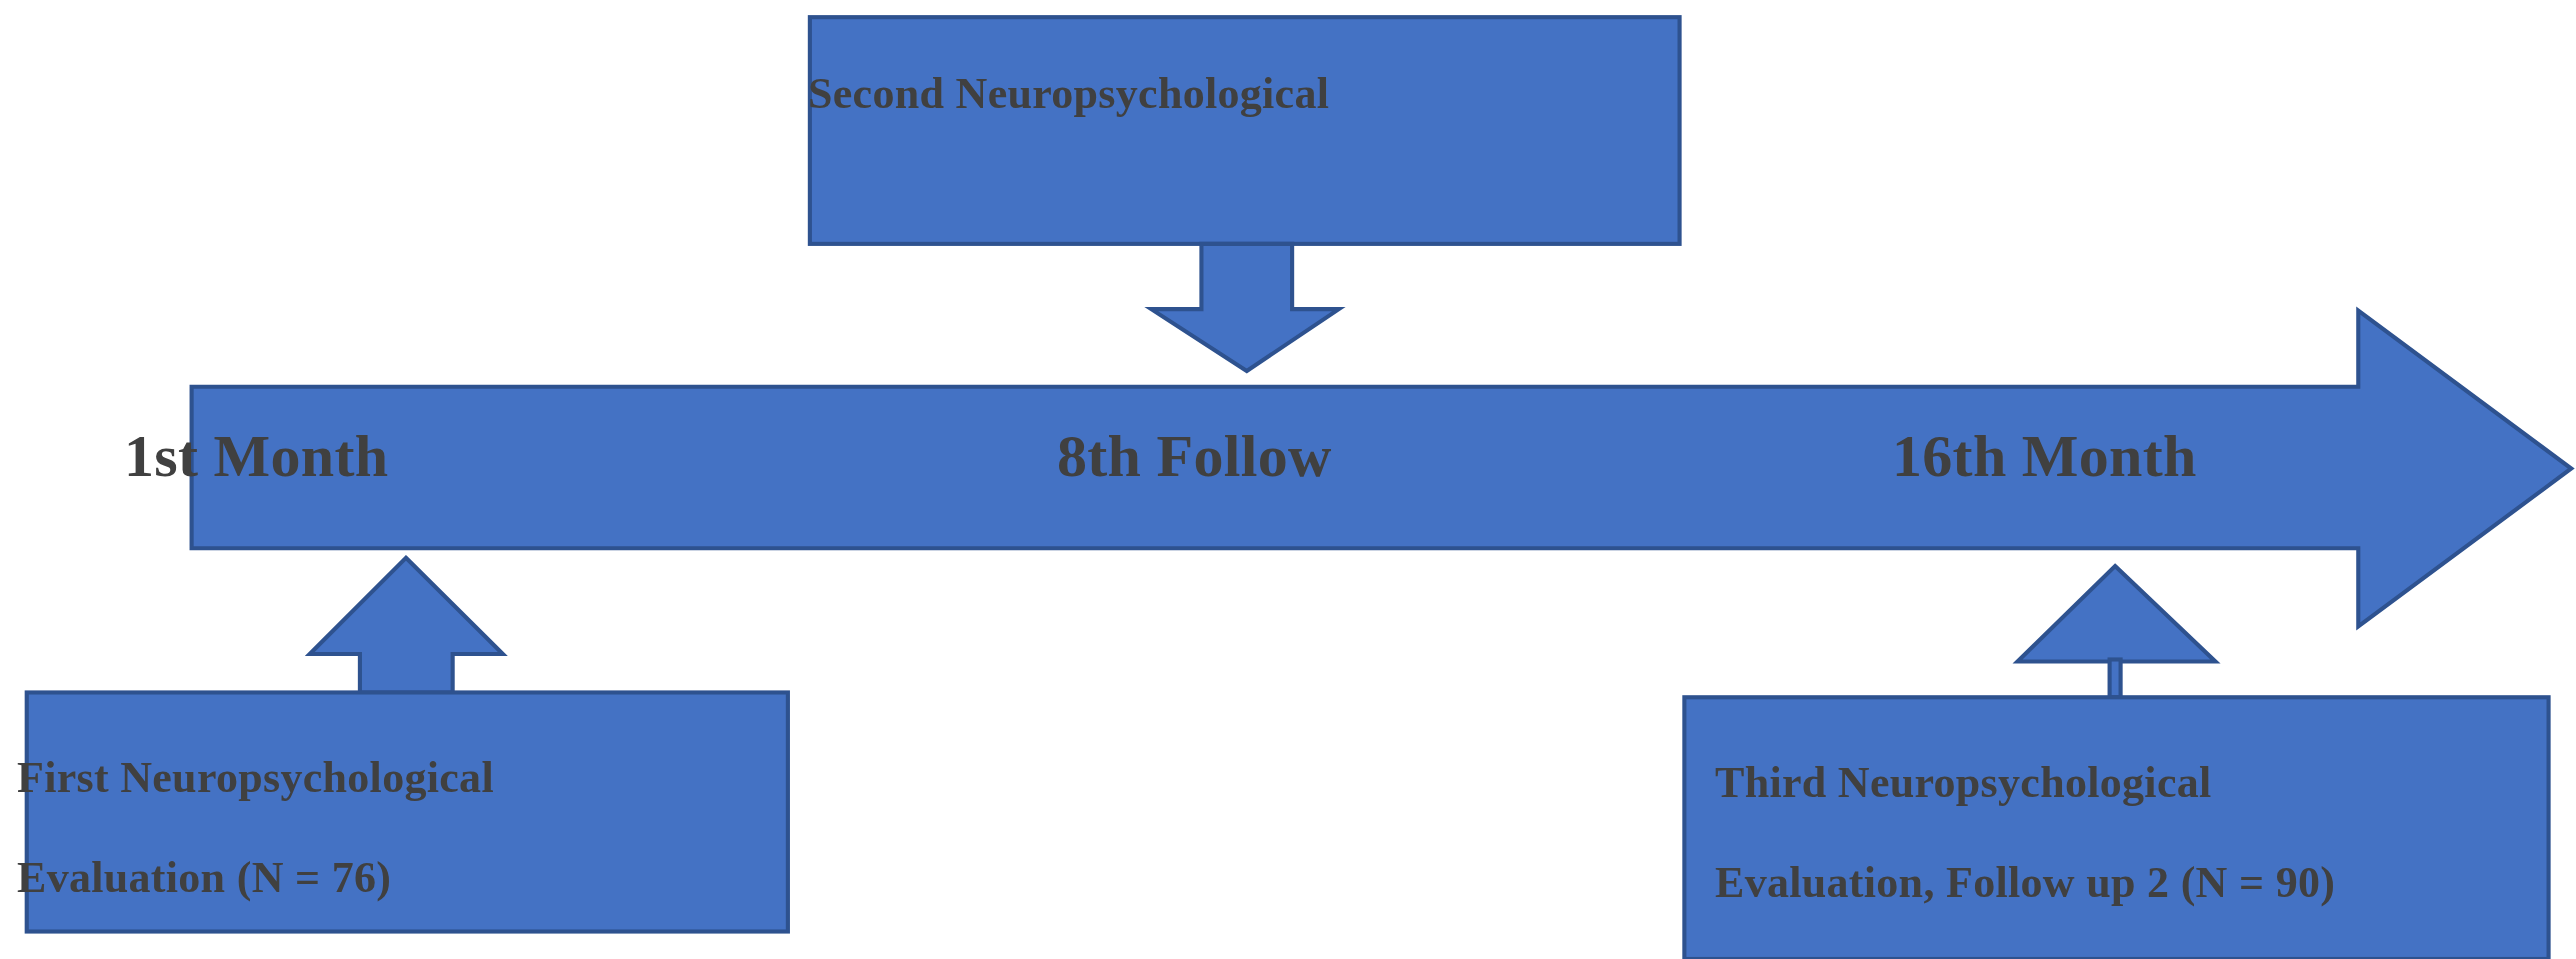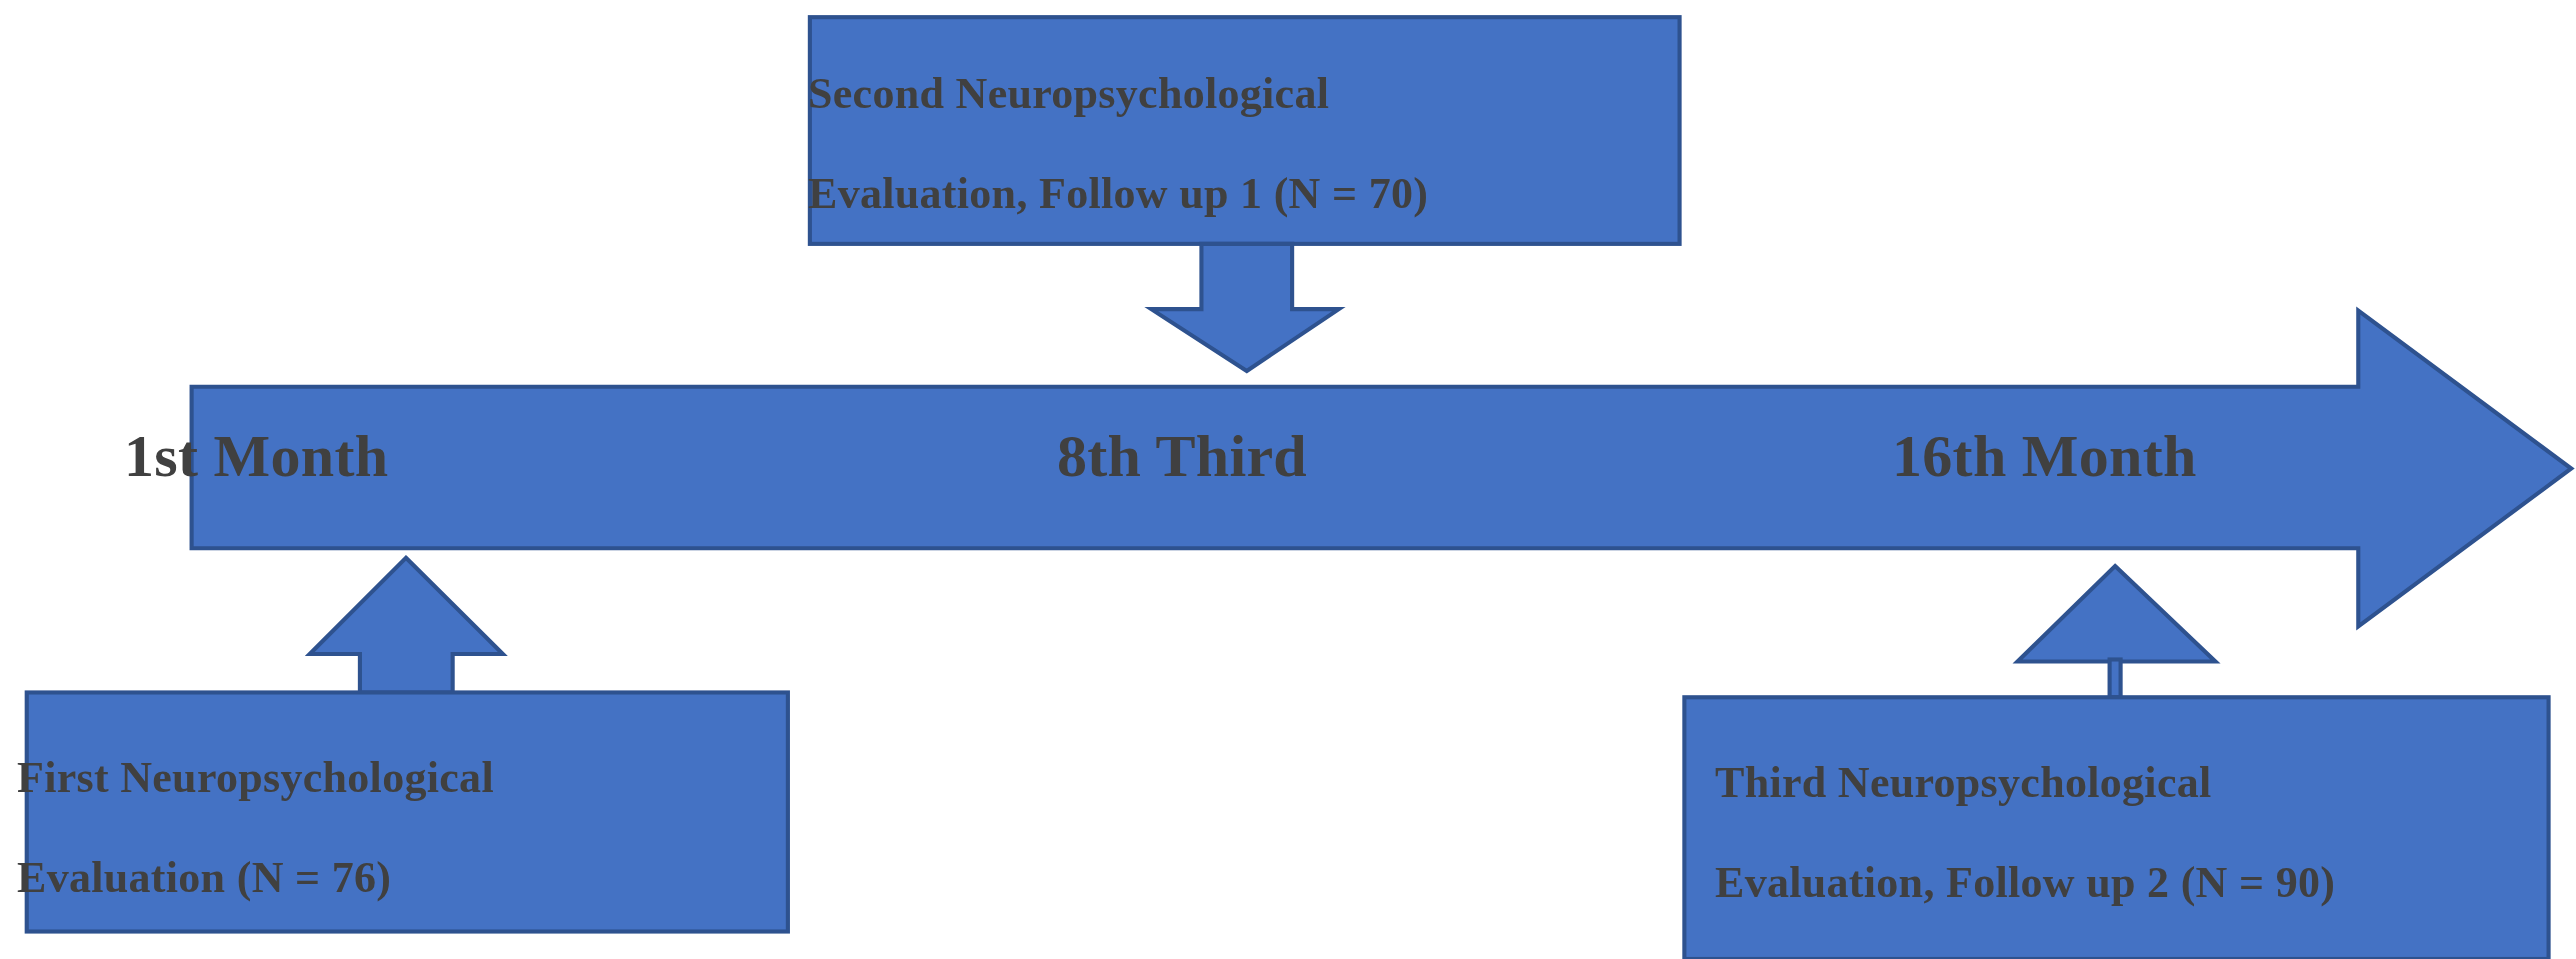--- a/index.html
+++ b/index.html
@@ -80,27 +80,26 @@
     <rect class="shape-fill shape-stroke" x="38" y="1008" width="1108" height="348"></rect>
 
     <polygon class="shape-fill shape-stroke" points="3078,824 3224,963 2936,963"></polygon>
     <rect class="shape-fill shape-stroke" x="3070" y="960" width="16" height="55"></rect>
 
     <rect class="shape-fill shape-stroke" x="2451" y="1015" width="1258" height="381"></rect>
   </svg>
 
   <div class="label milestone" id="milestone-1">1st Month</div>
 
-  <div class="label milestone" id="milestone-8">8th Third</div>
+  <div class="label milestone" id="milestone-8">8th Follow</div>
 
   <div class="label milestone" id="milestone-16">16th Month</div>
 
   <div class="label box-caption" id="caption-second">
     <span class="line">Second Neuropsychological</span>
-    <span class="line">Evaluation, Follow up 1 (N = 70)</span>
   </div>
 
   <div class="label box-caption" id="caption-first">
     <span class="line">First Neuropsychological</span>
     <span class="line">Evaluation (N = 76)</span>
   </div>
 
   <div class="label box-caption" id="caption-third">
     <span class="line">Third Neuropsychological</span>
     <span class="line">Evaluation, Follow up 2 (N = 90)</span>

